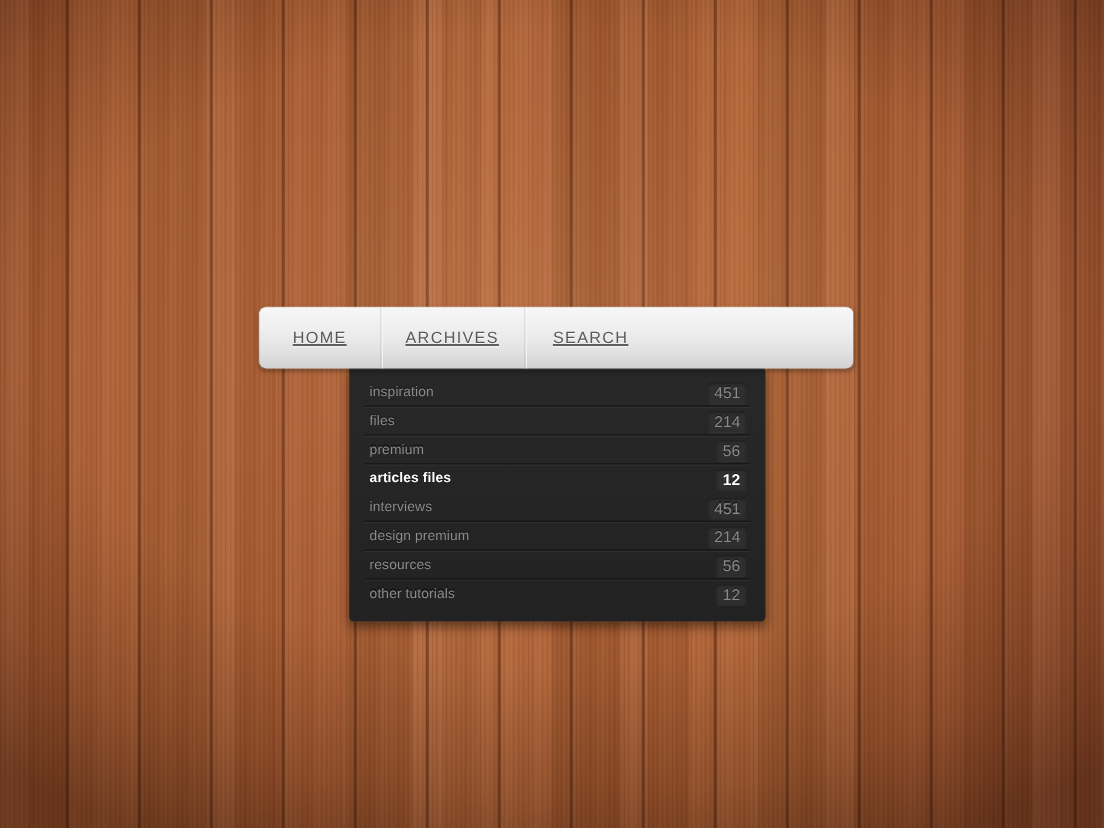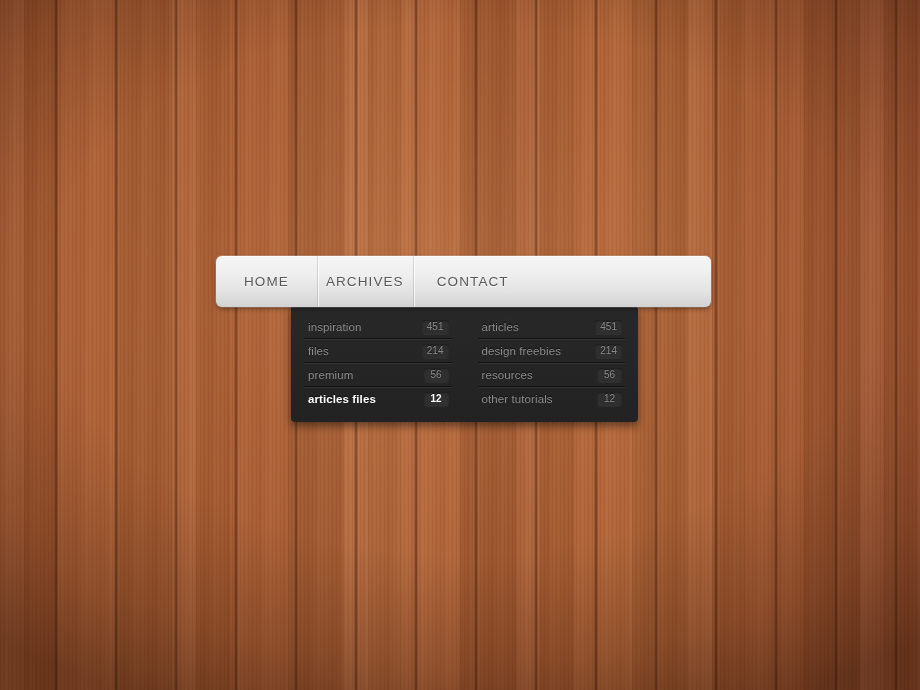--- a/index.html
+++ b/index.html
@@ -94,29 +94,30 @@
     position: relative;
     display: flex;
     height: 51px;
     border-radius: 6px;
     background: linear-gradient(180deg, #f6f6f6 0%, #efefef 35%, #e2e2e2 72%, #d2d2d2 100%);
     box-shadow:
       0 1px 0 rgba(255,255,255,0.55) inset,
       0 2px 4px rgba(0,0,0,0.38),
       0 0 0 1px rgba(255,255,255,0.22);
     z-index: 3;
+    text-decoration: underline;
   }
 
   .menu-item {
     position: relative;
     display: flex;
     align-items: center;
     justify-content: center;
     height: 51px;
-    padding: 0 9px;
+    padding: 0 21px;
     font-size: 13.5px;
     letter-spacing: 1.1px;
     font-weight: normal;
     color: #57585a;
     text-shadow: 0 1px 0 rgba(255,255,255,0.95);
     white-space: nowrap;
     cursor: pointer;
     user-select: none;
   }
 
@@ -172,20 +173,21 @@
     top: 50px;
     width: 347px;
     display: flex;
     padding: 9px 0 11px 0;
     background: linear-gradient(180deg, #282828 0%, #252525 55%, #222222 100%);
     border-radius: 0 4px 4px 4px;
     box-shadow:
       0 4px 9px rgba(0,0,0,0.45),
       0 1px 0 rgba(255,255,255,0.04) inset;
     z-index: 2;
+    flex-direction: column;
   }
 
   .dd-column {
     flex: 1 1 0;
     min-width: 0;
     padding: 0 13px;
   }
 
   .dd-item {
     position: relative;
@@ -224,21 +226,21 @@
     letter-spacing: 0.1px;
     overflow: hidden;
     text-overflow: ellipsis;
     white-space: nowrap;
   }
 
   .dd-count {
     flex: none;
     min-width: 25px;
     text-align: center;
-    font-size: 10px;
+    font-size: 13px;
     color: #8a8a8a;
     background: #2f2f2f;
     border-radius: 3px;
     padding: 2px 5px 2px 5px;
     line-height: 1;
     box-shadow:
       0 1px 0 rgba(255,255,255,0.05),
       0 1px 2px rgba(0,0,0,0.4) inset;
     text-shadow: 0 -1px 0 rgba(0,0,0,0.5);
   }
@@ -263,21 +265,21 @@
 <div id="nav-wrapper">
 
   <nav id="menu-bar">
     <div class="menu-item">
       <span>HOME</span>
     </div>
     <div class="menu-item">
       <span>ARCHIVES</span>
     </div>
     <div class="menu-item">
-      <span>CONTACT</span>
+      <span>SEARCH</span>
     </div>
   </nav>
 
   <div id="dropdown">
 
     <div class="dd-column">
       <div class="dd-item">
         <span class="dd-label">inspiration</span>
         <span class="dd-count">451</span>
       </div>
@@ -290,25 +292,25 @@
         <span class="dd-count">56</span>
       </div>
       <div class="dd-item highlight">
         <span class="dd-label">articles files</span>
         <span class="dd-count">12</span>
       </div>
     </div>
 
     <div class="dd-column">
       <div class="dd-item">
-        <span class="dd-label">articles</span>
+        <span class="dd-label">interviews</span>
         <span class="dd-count">451</span>
       </div>
       <div class="dd-item">
-        <span class="dd-label">design freebies</span>
+        <span class="dd-label">design premium</span>
         <span class="dd-count">214</span>
       </div>
       <div class="dd-item">
         <span class="dd-label">resources</span>
         <span class="dd-count">56</span>
       </div>
       <div class="dd-item">
         <span class="dd-label">other tutorials</span>
         <span class="dd-count">12</span>
       </div>

